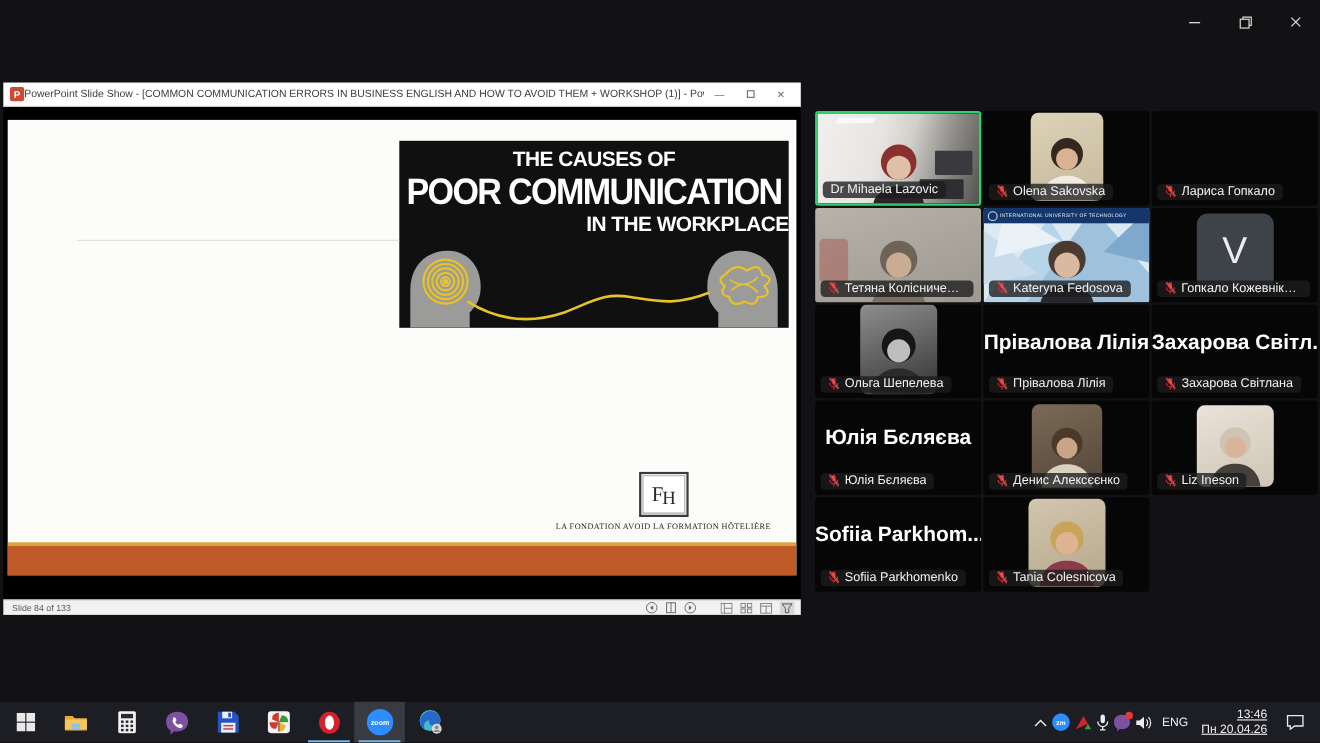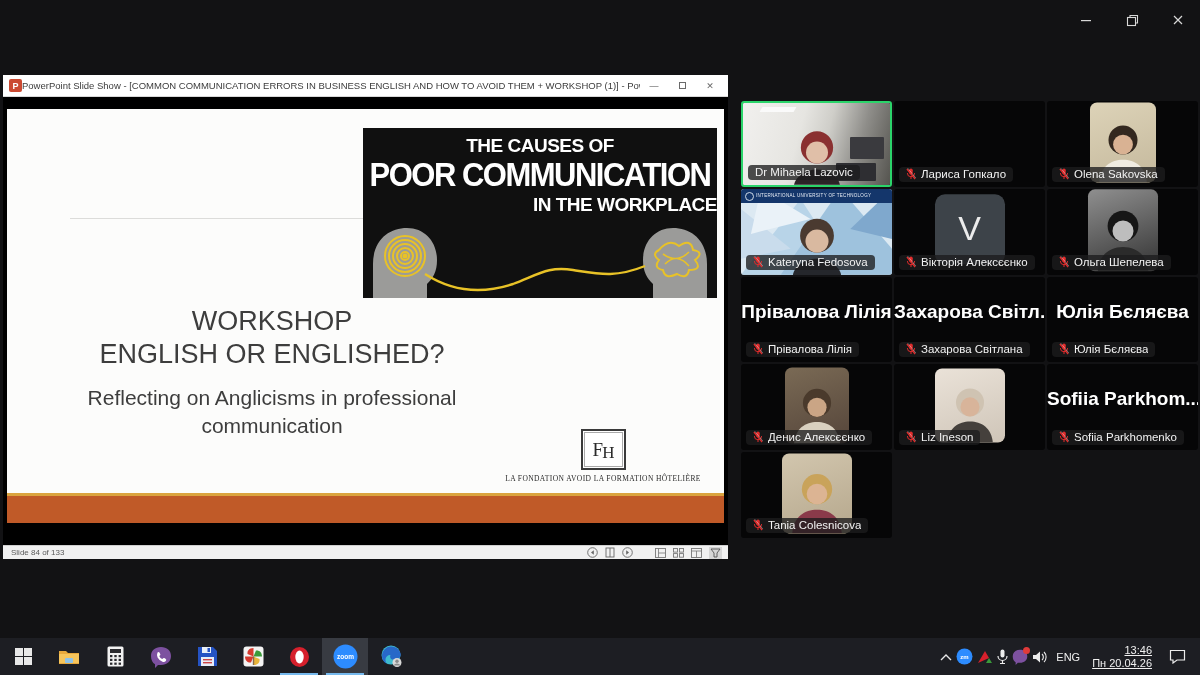--- a/index.html
+++ b/index.html
@@ -153,28 +153,20 @@
 
           <path d="M296,36 q10,-12 20,-4 q12,-8 14,4 q12,2 2,10 q8,10 -6,10 q-2,10 -12,4 q-12,6 -14,-4 q-10,-2 -4,-10 q-8,-6 0,-10" fill="none" stroke="#e8c227" stroke-width="2"></path>
           <path d="M300,40 q14,10 26,-2 M302,50 q12,-12 24,2" fill="none" stroke="#e8c227" stroke-width="1.6"></path>
 
           <path d="M62,60 C90,78 120,80 150,70 C176,60 186,52 210,56 C236,60 252,64 282,52" fill="none" stroke="#e8c227" stroke-width="2.4"></path>
         </svg>
       </div>
 
       <div class="slide-line"></div>
 
-      <div class="headings">
-        <div class="h-big">WORKSHOP</div>
-        <div class="h-big">ENGLISH OR ENGLISHED?</div>
-        <div class="h-sub">
-          <div>Reflecting on Anglicisms in professional</div>
-          <div>communication</div>
-        </div>
-      </div>
 
       <div class="fh-logo">
         <span class="f1">F</span>
           <span class="f2">H</span>
       </div>
       <div class="fh-caption">LA FONDATION AVOID LA FORMATION HÔTELIÈRE</div>
 
       <div class="gold-bar"></div>
       <div class="orange-bar"></div>
     </div>
@@ -231,50 +223,71 @@
     <circle cx="50" cy="49.449999999999996" r="17.25" fill="#e0bfa8"></circle>
     <path d="M14,100 C16,87.39999999999999 32,75.89999999999999 50,75.89999999999999 C68,75.89999999999999 84,87.39999999999999 86,100 Z" fill="#2b2326"></path>
   </svg>
         </div>
         <div class="pill">
 
       <span>Dr Mihaela Lazovic</span>
     </div>
       </div>
       <div class="tile">
-        <div class="pill">
-      <span style="display:flex">
-            <svg width="10" height="12" viewBox="0 0 11 13">
-  <rect x="3.6" y="0.5" width="3.8" height="6.5" rx="1.9" fill="#e02c2c"></rect>
-  <path d="M1.5,5.5 a4,4 0 0,0 8,0 M5.5,9.5 V12" fill="none" stroke="#e02c2c" stroke-width="1.1"></path>
-  <path d="M1,1 L10,12" stroke="#e02c2c" stroke-width="1.4"></path>
-  <path d="M2,0.2 L11,11.2" stroke="#fff" stroke-width="0.7" opacity="0.6"></path>
-</svg>
-          </span>
-      <span>Лариса Гопкало</span>
-    </div>
-      </div>
-      <div class="tile">
         <div class="avatar" style="width:66px;height:80px;background:linear-gradient(160deg,#ddd3b8,#c4b89c)">
       <svg class="person" viewBox="0 0 100 100" preserveAspectRatio="xMidYMax meet" width="80">
     <circle cx="50" cy="36" r="22" fill="#33281f"></circle>
     <circle cx="50" cy="43" r="15" fill="#d9b293"></circle>
     <path d="M14,100 C16,76 32,66 50,66 C68,66 84,76 86,100 Z" fill="#f0ece2"></path>
   </svg>
         </div>
         <div class="pill">
       <span style="display:flex">
             <svg width="10" height="12" viewBox="0 0 11 13">
   <rect x="3.6" y="0.5" width="3.8" height="6.5" rx="1.9" fill="#e02c2c"></rect>
   <path d="M1.5,5.5 a4,4 0 0,0 8,0 M5.5,9.5 V12" fill="none" stroke="#e02c2c" stroke-width="1.1"></path>
   <path d="M1,1 L10,12" stroke="#e02c2c" stroke-width="1.4"></path>
   <path d="M2,0.2 L11,11.2" stroke="#fff" stroke-width="0.7" opacity="0.6"></path>
 </svg>
           </span>
       <span>Olena Sakovska</span>
+    </div>
+      </div>
+      <div class="tile">
+        <div class="pill">
+      <span style="display:flex">
+            <svg width="10" height="12" viewBox="0 0 11 13">
+  <rect x="3.6" y="0.5" width="3.8" height="6.5" rx="1.9" fill="#e02c2c"></rect>
+  <path d="M1.5,5.5 a4,4 0 0,0 8,0 M5.5,9.5 V12" fill="none" stroke="#e02c2c" stroke-width="1.1"></path>
+  <path d="M1,1 L10,12" stroke="#e02c2c" stroke-width="1.4"></path>
+  <path d="M2,0.2 L11,11.2" stroke="#fff" stroke-width="0.7" opacity="0.6"></path>
+</svg>
+          </span>
+      <span>Лариса Гопкало</span>
+    </div>
+      </div>
+      <div class="tile">
+        <div class="vid-fill" style="background:linear-gradient(160deg,#b7b3ab,#9d9890)">
+      <div style="position:absolute;left:4px;top:28px;width:26px;height:40px;background:#a8594f;opacity:0.5;border-radius:4px"></div>
+      <svg class="person" viewBox="0 0 100 100" preserveAspectRatio="xMidYMax meet" width="110">
+    <circle cx="50" cy="41.4" r="25.299999999999997" fill="#6e6356"></circle>
+    <circle cx="50" cy="49.449999999999996" r="17.25" fill="#c9ac92"></circle>
+    <path d="M14,100 C16,87.39999999999999 32,75.89999999999999 50,75.89999999999999 C68,75.89999999999999 84,87.39999999999999 86,100 Z" fill="#7d7061"></path>
+  </svg>
+        </div>
+        <div class="pill">
+      <span style="display:flex">
+            <svg width="10" height="12" viewBox="0 0 11 13">
+  <rect x="3.6" y="0.5" width="3.8" height="6.5" rx="1.9" fill="#e02c2c"></rect>
+  <path d="M1.5,5.5 a4,4 0 0,0 8,0 M5.5,9.5 V12" fill="none" stroke="#e02c2c" stroke-width="1.1"></path>
+  <path d="M1,1 L10,12" stroke="#e02c2c" stroke-width="1.4"></path>
+  <path d="M2,0.2 L11,11.2" stroke="#fff" stroke-width="0.7" opacity="0.6"></path>
+</svg>
+          </span>
+      <span>Тетяна Колісниченко</span>
     </div>
       </div>
       <div class="tile">
         <div class="vid-fill">
       <svg width="100%" height="100%" viewBox="0 0 152 86" preserveAspectRatio="none">
         <rect width="152" height="86" fill="#dce9f2"></rect>
         <polygon points="0,86 60,10 110,86" fill="#b8d4e8"></polygon>
         <polygon points="40,86 100,0 152,60 152,86" fill="#9ec2dd"></polygon>
         <polygon points="0,20 50,60 0,70" fill="#c9dcec"></polygon>
         <polygon points="152,0 110,40 152,50" fill="#7fa8cd"></polygon>
@@ -303,21 +316,21 @@
         <div class="initial-box">V</div>
         <div class="pill">
       <span style="display:flex">
             <svg width="10" height="12" viewBox="0 0 11 13">
   <rect x="3.6" y="0.5" width="3.8" height="6.5" rx="1.9" fill="#e02c2c"></rect>
   <path d="M1.5,5.5 a4,4 0 0,0 8,0 M5.5,9.5 V12" fill="none" stroke="#e02c2c" stroke-width="1.1"></path>
   <path d="M1,1 L10,12" stroke="#e02c2c" stroke-width="1.4"></path>
   <path d="M2,0.2 L11,11.2" stroke="#fff" stroke-width="0.7" opacity="0.6"></path>
 </svg>
           </span>
-      <span>Вікторія Алексєєнко</span>
+      <span>Гопкало Кожевнікова</span>
     </div>
       </div>
       <div class="tile">
         <div class="avatar" style="width:70px;height:82px;background:linear-gradient(160deg,#8f8f8f,#333333)">
       <svg class="person" viewBox="0 0 100 100" preserveAspectRatio="xMidYMax meet" width="80">
     <circle cx="50" cy="36" r="22" fill="#161616"></circle>
     <circle cx="50" cy="43" r="15" fill="#bdbdbd"></circle>
     <path d="M14,100 C16,76 32,66 50,66 C68,66 84,76 86,100 Z" fill="#2b2b2b"></path>
   </svg>
         </div>

